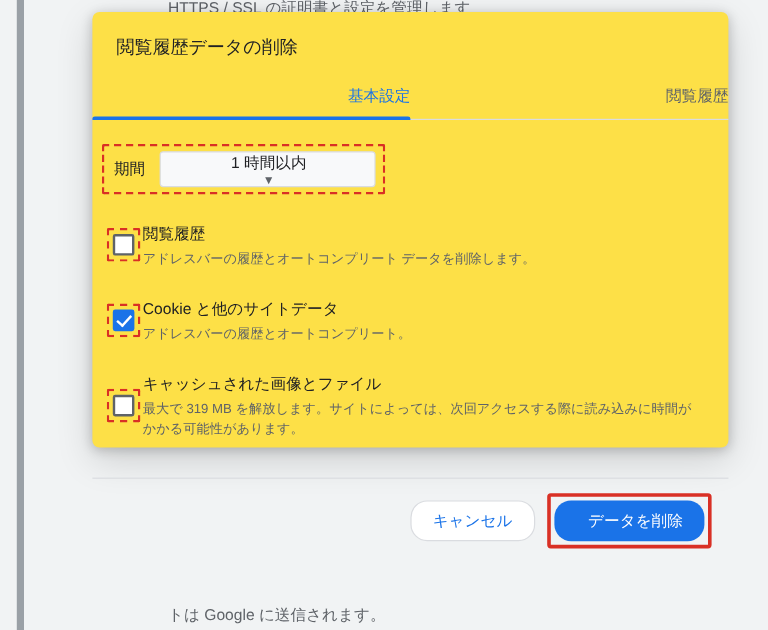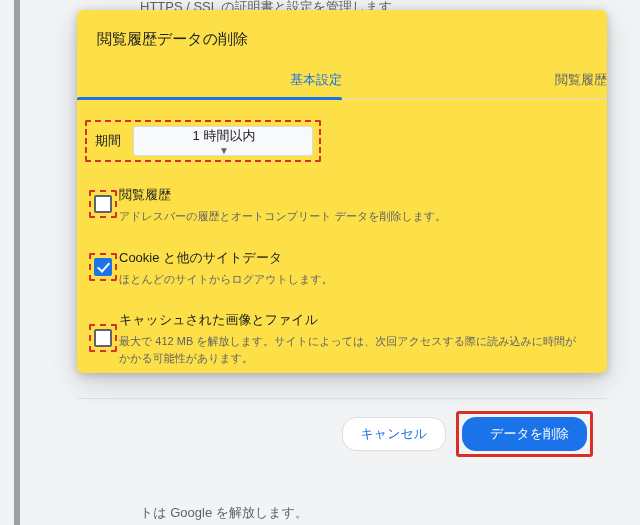--- a/index.html
+++ b/index.html
@@ -182,21 +182,21 @@
     border: 3px solid #d93025;
     border-radius: 3px;
     padding: 3px;
   }
 </style>
 </head>
 <body>
 
 <div class="bg-stripe"></div>
 <div class="bg-text top">HTTPS / SSL の証明書と設定を管理します</div>
-<div class="bg-text bottom">トは Google を解放します。</div>
+<div class="bg-text bottom">トは Google に送信されます。</div>
 
 <div class="dialog">
 
   <div class="dialog-title">閲覧履歴データの削除</div>
 
   <div class="tabrow">
     <div class="tab active">
       <span>基本設定</span>
     </div>
     <div class="tab">
@@ -225,31 +225,31 @@
           <div class="opt-desc">アドレスバーの履歴とオートコンプリート データを削除します。</div>
         </div>
       </div>
 
       <div class="opt">
         <span class="cbwrap hl-red">
           <div class="checkbox checked"></div>
         </span>
         <div class="opt-text">
           <div class="opt-title">Cookie と他のサイトデータ</div>
-          <div class="opt-desc">ほとんどのサイトからログアウトします。</div>
+          <div class="opt-desc">アドレスバーの履歴とオートコンプリート。</div>
         </div>
       </div>
 
       <div class="opt">
         <span class="cbwrap hl-red">
           <div class="checkbox"></div>
         </span>
         <div class="opt-text">
           <div class="opt-title">キャッシュされた画像とファイル</div>
-          <div class="opt-desc">最大で 412 MB を解放します。サイトによっては、次回アクセスする際に読み込みに時間がかかる可能性があります。</div>
+          <div class="opt-desc">最大で 319 MB を解放します。サイトによっては、次回アクセスする際に読み込みに時間がかかる可能性があります。</div>
         </div>
       </div>
 
     </div>
   </div>
 
   <div class="footer">
     <div class="btn btn-cancel">
       <span>キャンセル</span>
     </div>

